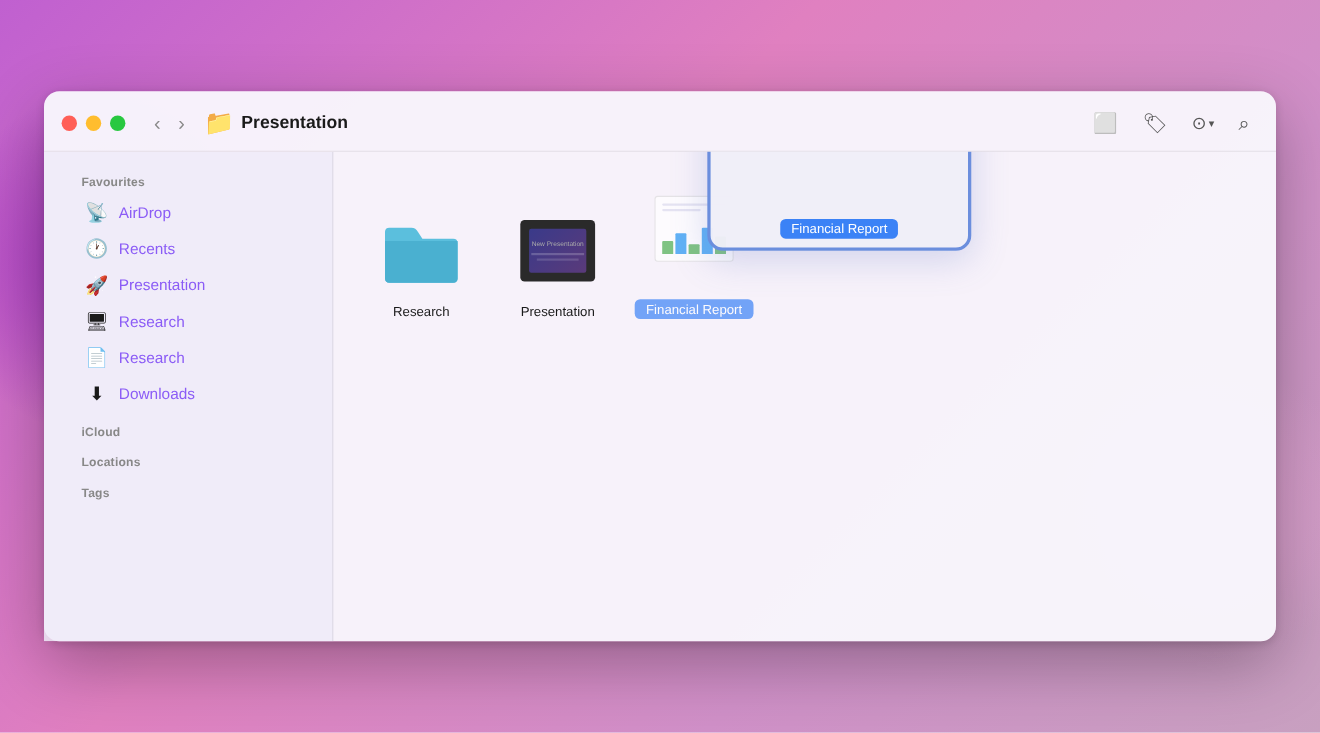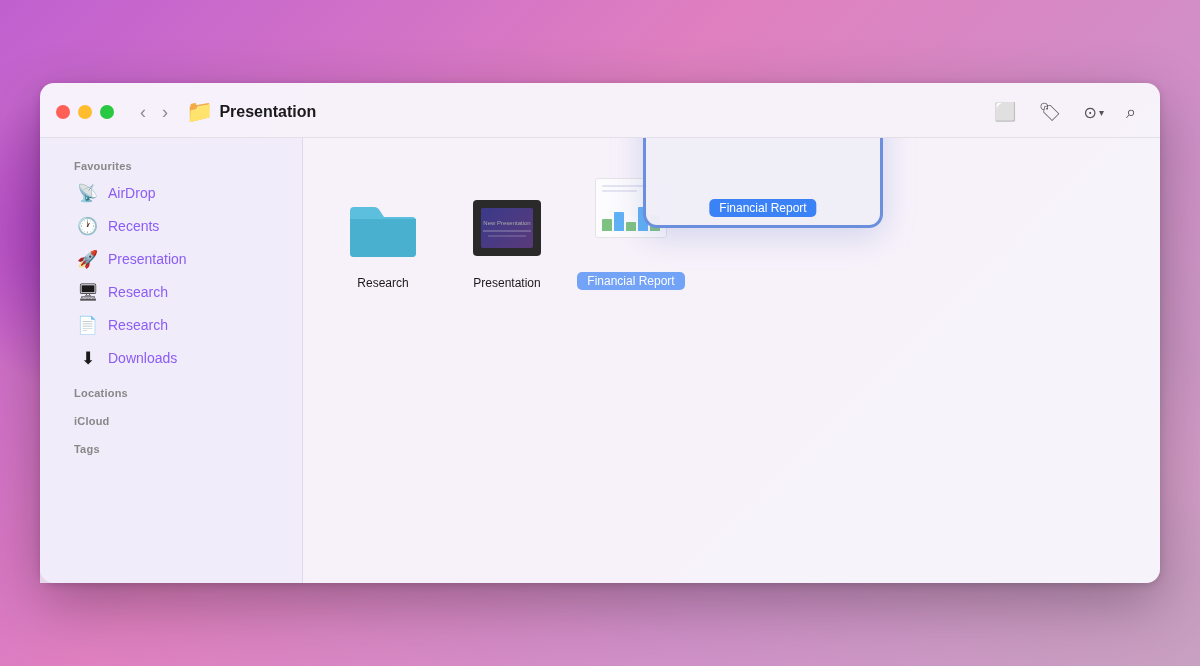--- a/index.html
+++ b/index.html
@@ -387,22 +387,22 @@
       <div class="sidebar-item">
         <div class="sidebar-icon">📄</div>
         <span class="sidebar-label">Research</span>
       </div>
 
       <div class="sidebar-item">
         <div class="sidebar-icon">⬇</div>
         <span class="sidebar-label">Downloads</span>
       </div>
 
+      <div class="sidebar-section-title">iCloud</div>
       <div class="sidebar-section-title">Locations</div>
-      <div class="sidebar-section-title">iCloud</div>
       <div class="sidebar-section-title">Tags</div>
     </div>
 
     <div class="content-area">
 
       <div class="drop-zone">
 
         <div class="financial-label-badge" style="position:absolute; bottom:8px; left:50%; transform:translateX(-50%);">Financial Report</div>
       </div>
 

